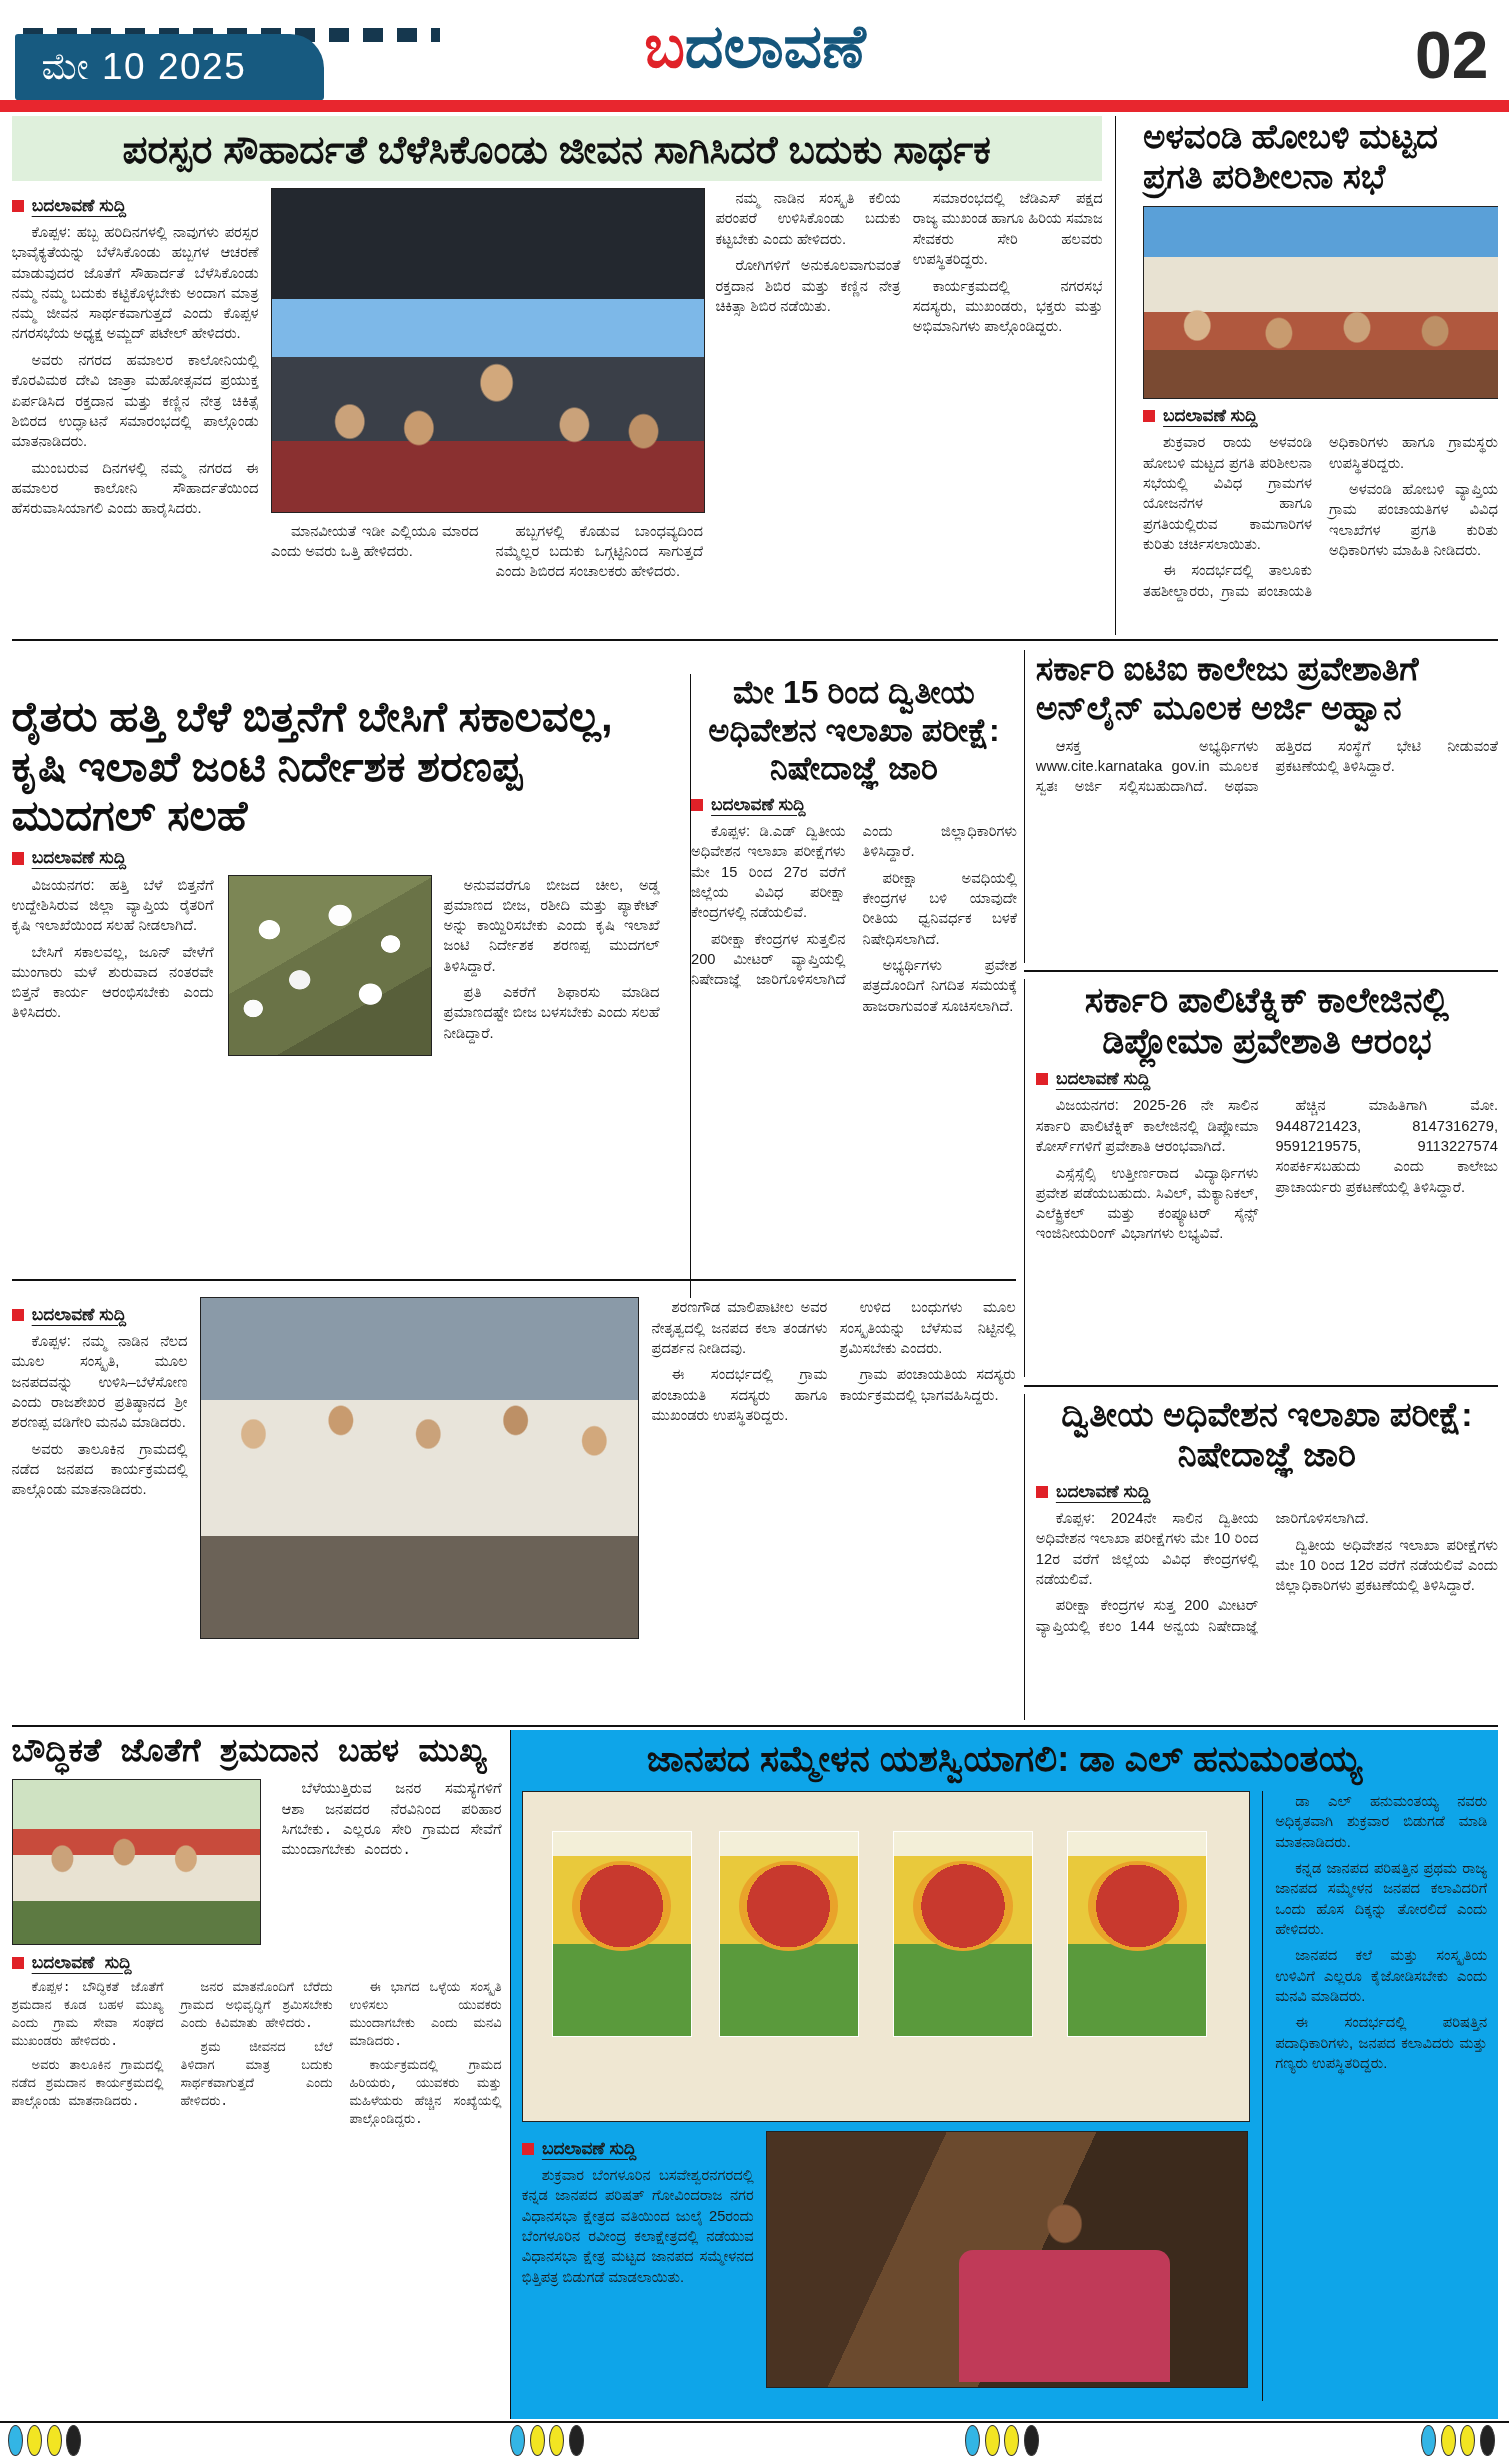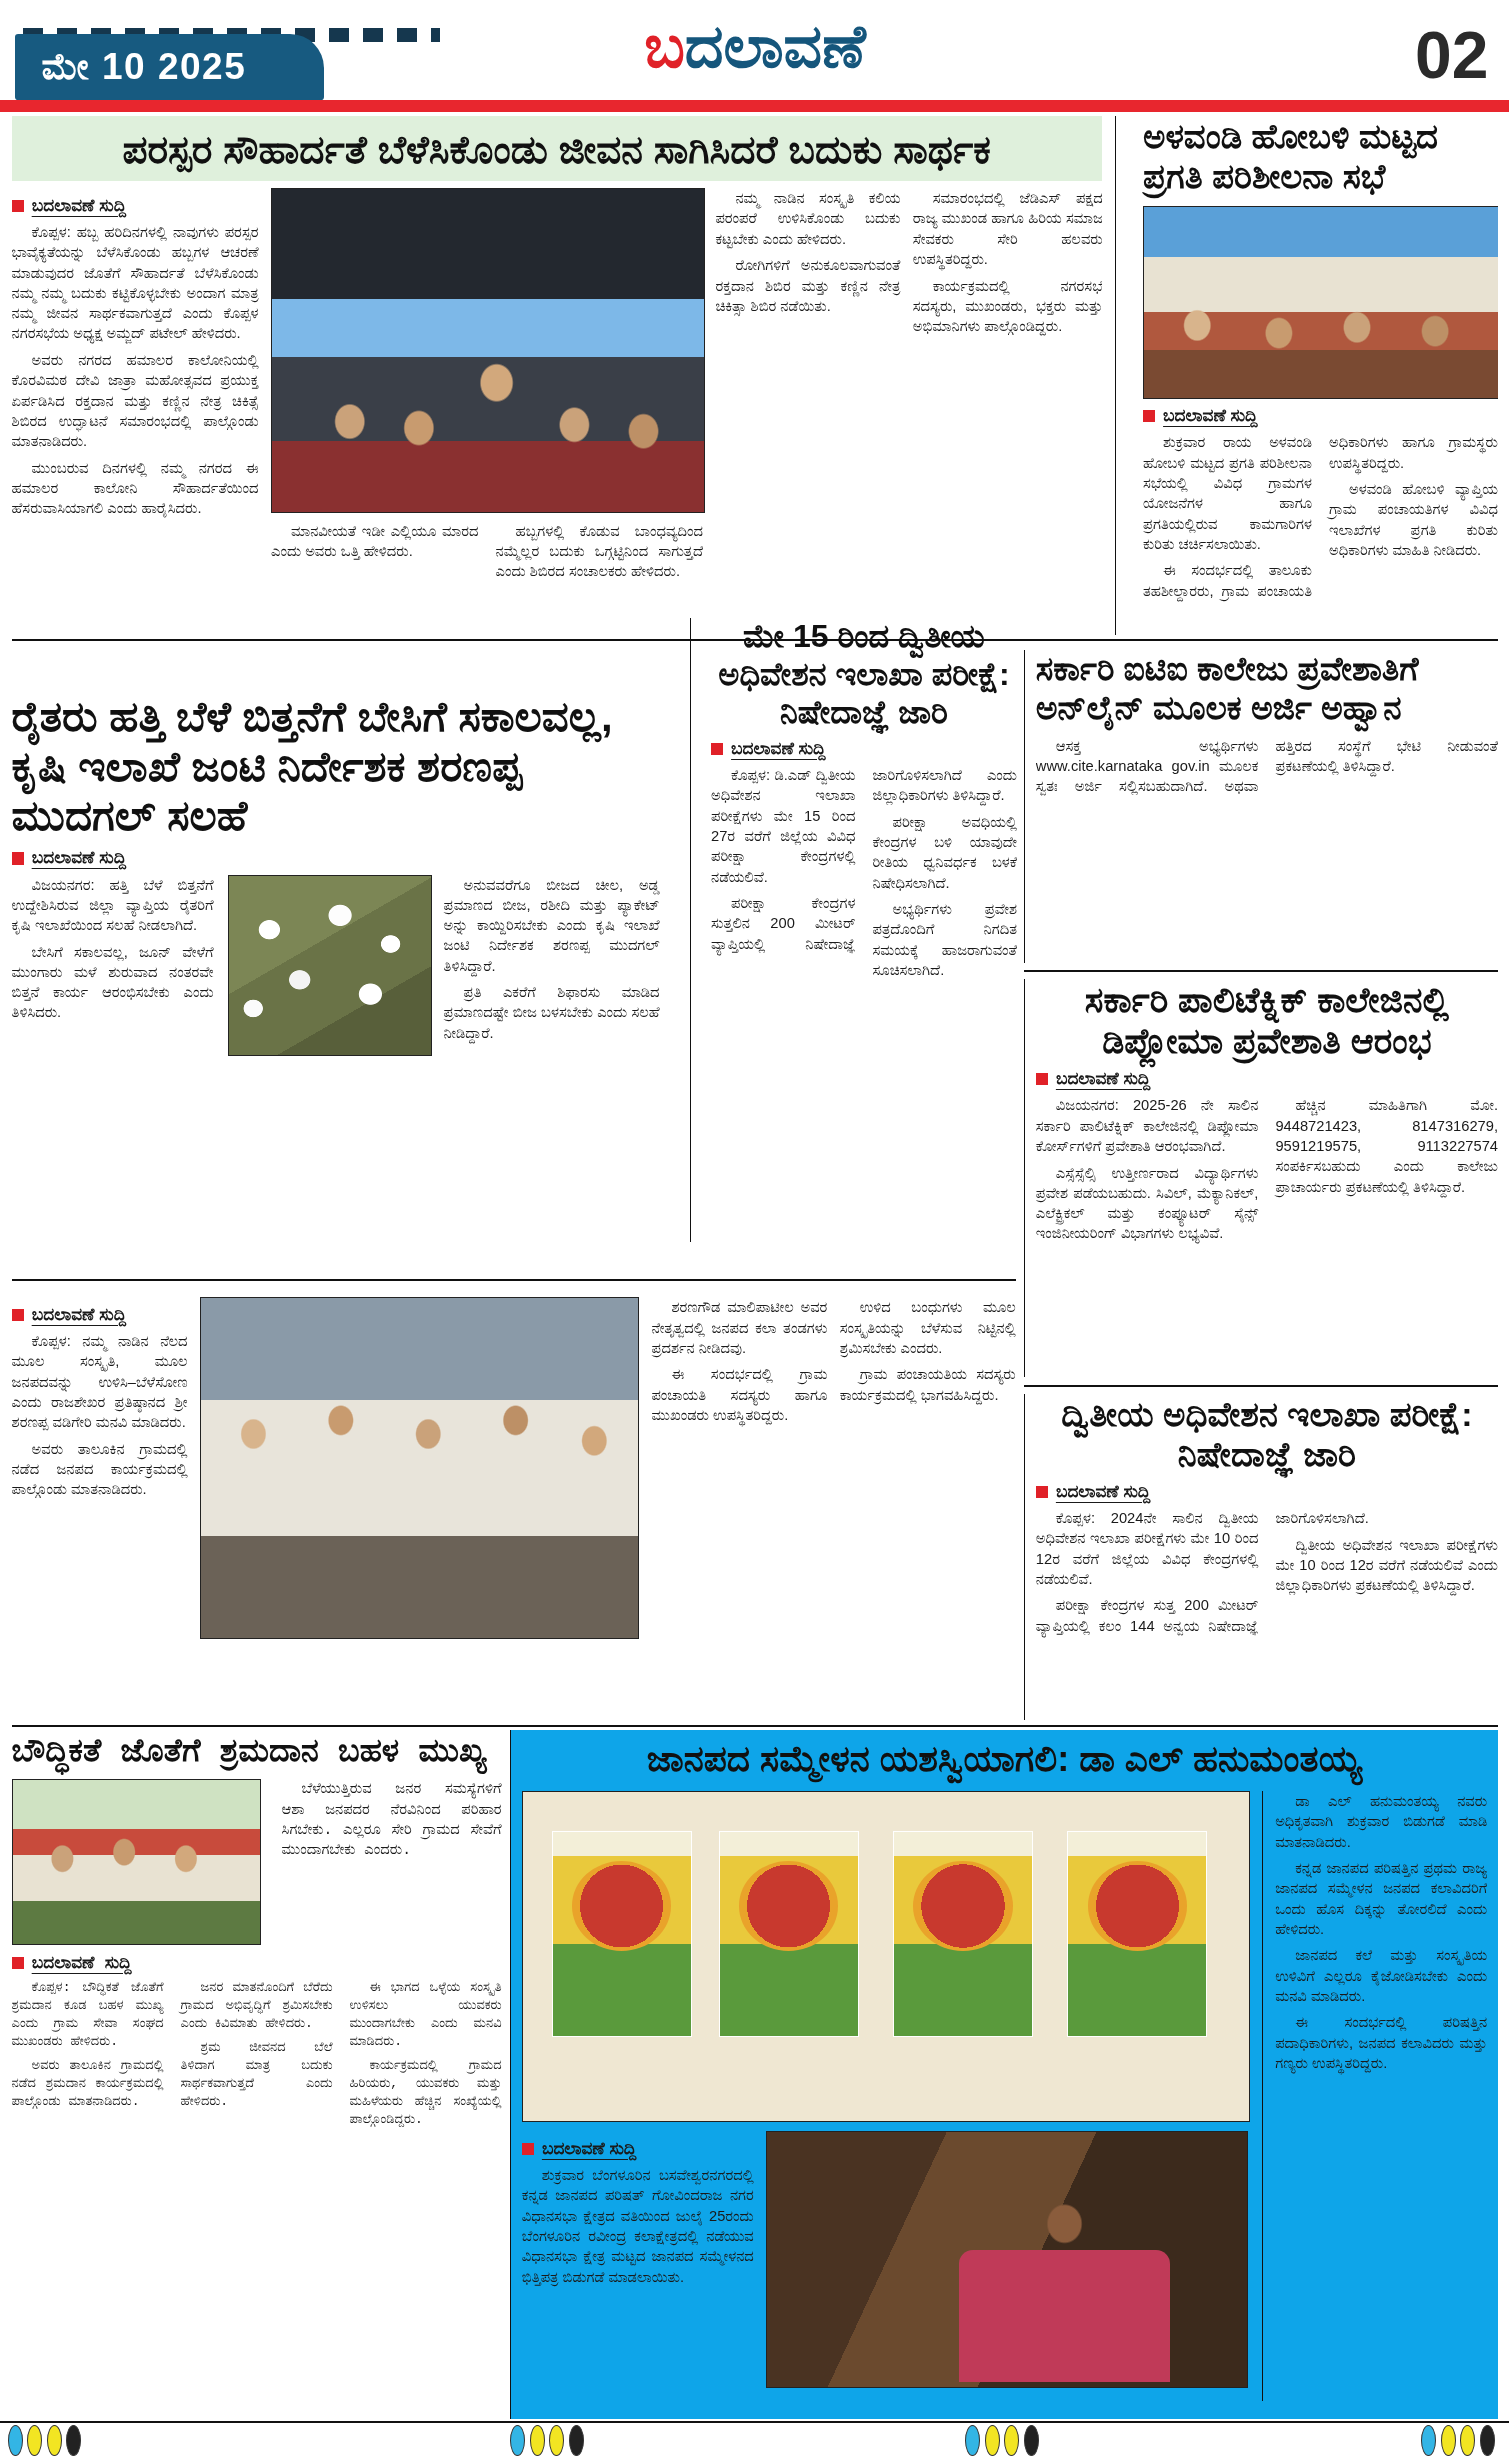--- a/index.html
+++ b/index.html
@@ -3,21 +3,21 @@
 <meta charset="utf-8">
 <style>
   html,body{margin:0;padding:0;background:#ffffff;}
   .page{position:relative;width:1510px;height:2462px;background:#fff;overflow:hidden;
         font-family:"Liberation Sans","DejaVu Sans",sans-serif;color:#1a1a1a;}
   
   .print-dashes{position:absolute;left:23px;top:28px;width:417px;height:14px;
     background:repeating-linear-gradient(90deg,#15374e 0 20px,transparent 20px 34px);}
   .date-box{position:absolute;left:15.4px;top:34px;width:309px;height:66px;background:#175a80;
     border-radius:3.1px 34px 3.1px 3.1px;display:flex;align-items:center;padding-left:26px;box-sizing:border-box;}
-  .date-box span{color:#fff;font-size:37px;font-weight:bold;letter-spacing:1.5px;}
+  .date-box span{color:#fff;font-size:37px;font-weight:normal;letter-spacing:1.5px;}
   .masthead{position:absolute;left:0;top:14px;width:100%;text-align:center;font-size:60px;font-weight:bold;line-height:1.1;}
   .masthead .m-first{color:#e02128;}
   .masthead .m-rest{color:#15567c;}
   .page-num{position:absolute;right:21.6px;top:21.6px;font-size:66px;font-weight:bold;color:#2b2b2b;line-height:1;}
   .red-bar{position:absolute;left:0;top:100px;width:100%;height:11.6px;background:#e8262e;}
   
   .sec{position:absolute;box-sizing:border-box;overflow:hidden;}
   .headline{font-weight:bold;color:#111;line-height:1.18;}
   .hl-band{background:#dff0dc;text-align:center;padding:10.8px 4.6px 7.7px;}
   .byline{display:flex;align-items:center;gap:7.7px;margin:7.7px 0 6.2px;}
@@ -161,21 +161,21 @@
       <div style="width:202px;flex:none;">
         <div class="photo ph-cotton" style="width:100%;height:179px;"></div>
       </div>
       <div style="width:216px;flex:none;" class="body-txt">
         <p>ಅನುವವರೆಗೂ ಬೀಜದ ಚೀಲ, ಅಡ್ಡ ಪ್ರಮಾಣದ ಬೀಜ, ರಶೀದಿ ಮತ್ತು ಪ್ಯಾಕೇಟ್ ಅನ್ನು ಕಾಯ್ದಿರಿಸಬೇಕು ಎಂದು ಕೃಷಿ ಇಲಾಖೆ ಜಂಟಿ ನಿರ್ದೇಶಕ ಶರಣಪ್ಪ ಮುದಗಲ್ ತಿಳಿಸಿದ್ದಾರೆ.</p>
         <p>ಪ್ರತಿ ಎಕರೆಗೆ ಶಿಫಾರಸು ಮಾಡಿದ ಪ್ರಮಾಣದಷ್ಟೇ ಬೀಜ ಬಳಸಬೇಕು ಎಂದು ಸಲಹೆ ನೀಡಿದ್ದಾರೆ.</p>
       </div>
     </div>
   </div>
 
-  <div class="sec" style="left:690px;top:618px;width:327px;height:624px;border-left:1.5px solid #111;padding-left:20px;">
+  <div class="sec" style="left:690px;top:674px;width:327px;height:624px;border-left:1.5px solid #111;padding-left:0;">
     <div class="headline" style="font-size:32px;text-align:center;">ಮೇ 15 ರಿಂದ ದ್ವಿತೀಯ ಅಧಿವೇಶನ ಇಲಾಖಾ ಪರೀಕ್ಷೆ: ನಿಷೇದಾಜ್ಞೆ ಜಾರಿ</div>
     <div class="byline">
       <span class="byline-sq"></span>
       <span class="byline-txt">ಬದಲಾವಣೆ ಸುದ್ದಿ</span>
     </div>
     <div class="body-txt cols2" style="height:463px;overflow:hidden;">
       <p>ಕೊಪ್ಪಳ: ಡಿ.ಎಡ್ ದ್ವಿತೀಯ ಅಧಿವೇಶನ ಇಲಾಖಾ ಪರೀಕ್ಷೆಗಳು ಮೇ 15 ರಿಂದ 27ರ ವರೆಗೆ ಜಿಲ್ಲೆಯ ವಿವಿಧ ಪರೀಕ್ಷಾ ಕೇಂದ್ರಗಳಲ್ಲಿ ನಡೆಯಲಿವೆ.</p>
       <p>ಪರೀಕ್ಷಾ ಕೇಂದ್ರಗಳ ಸುತ್ತಲಿನ 200 ಮೀಟರ್ ವ್ಯಾಪ್ತಿಯಲ್ಲಿ ನಿಷೇದಾಜ್ಞೆ ಜಾರಿಗೊಳಿಸಲಾಗಿದೆ ಎಂದು ಜಿಲ್ಲಾಧಿಕಾರಿಗಳು ತಿಳಿಸಿದ್ದಾರೆ.</p>
       <p>ಪರೀಕ್ಷಾ ಅವಧಿಯಲ್ಲಿ ಕೇಂದ್ರಗಳ ಬಳಿ ಯಾವುದೇ ರೀತಿಯ ಧ್ವನಿವರ್ಧಕ ಬಳಕೆ ನಿಷೇಧಿಸಲಾಗಿದೆ.</p>
       <p>ಅಭ್ಯರ್ಥಿಗಳು ಪ್ರವೇಶ ಪತ್ರದೊಂದಿಗೆ ನಿಗದಿತ ಸಮಯಕ್ಕೆ ಹಾಜರಾಗುವಂತೆ ಸೂಚಿಸಲಾಗಿದೆ.</p>

